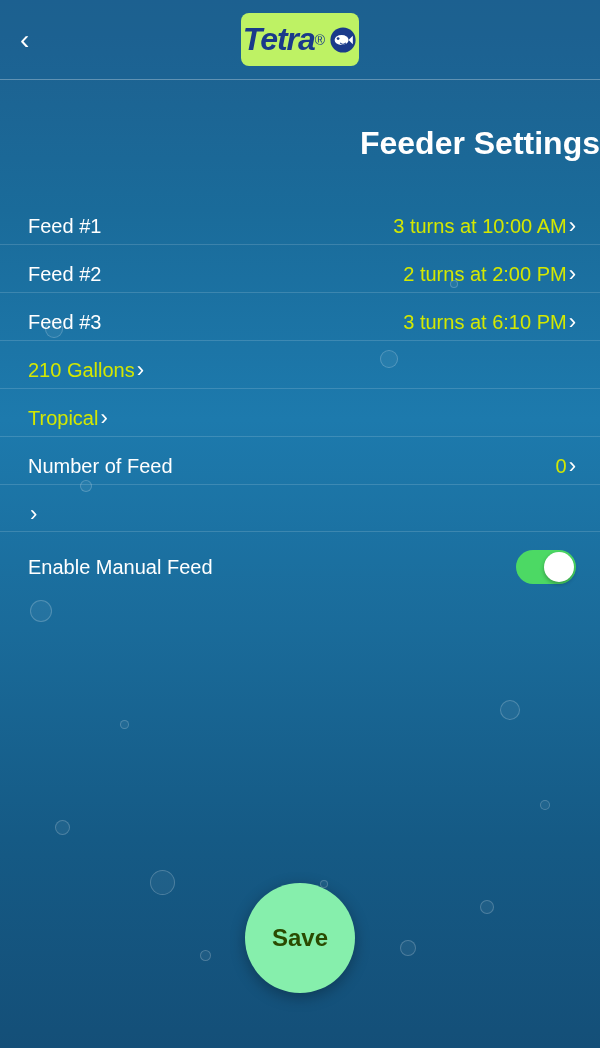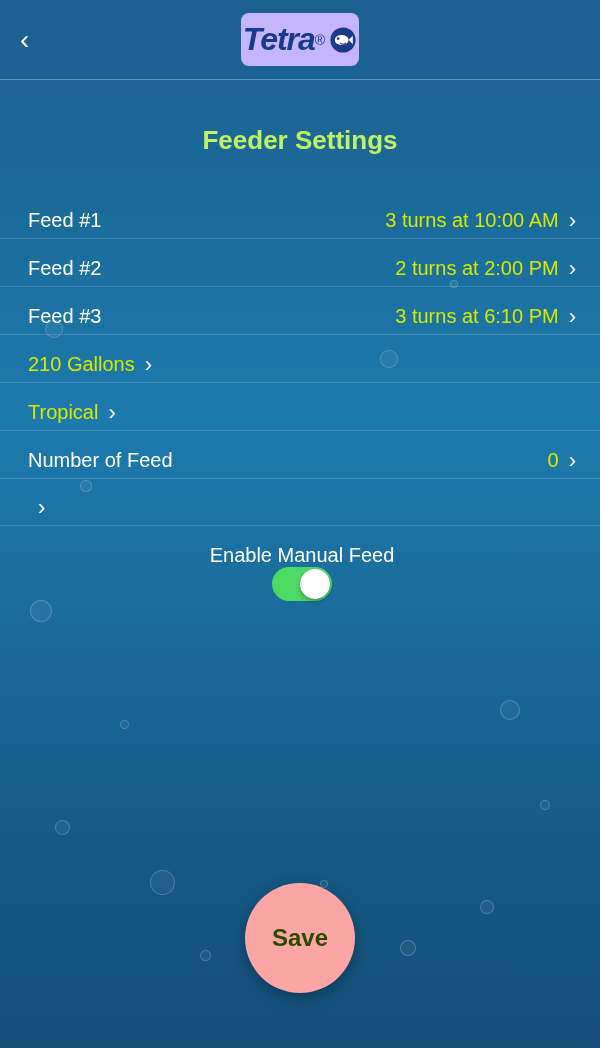--- a/index.html
+++ b/index.html
@@ -56,21 +56,21 @@
       line-height: 1;
     }
 
     .logo-container {
       display: flex;
       align-items: center;
       justify-content: center;
     }
 
     .logo-box {
-      background: #c4b5fd;
+      background: #bef264;
       border-radius: 8px;
       padding: 8px 2px;
       display: flex;
       align-items: center;
       justify-content: center;
     }
 
     .logo-text {
       font-size: 32px;
       font-weight: 900;
@@ -81,23 +81,23 @@
 
     .logo-fish {
       width: 28px;
       height: 28px;
       margin-left: 4px;
     }
 
     .page-title {
       position: relative;
       z-index: 10;
-      text-align: center;
-      color: #bef264;
-      font-size: 26px;
+      text-align: right;
+      color: #ffffff;
+      font-size: 32px;
       font-weight: 700;
       padding: 45px 0 35px 0;
     }
 
     .settings-list {
       position: relative;
       z-index: 10;
       width: 100%;
     }
 
@@ -105,33 +105,32 @@
       display: flex;
       align-items: center;
       justify-content: space-between;
       padding: 18px 24px 6px 28px;
       border-bottom: 1px solid rgba(255,255,255,0.15);
       cursor: pointer;
     }
 
     .settings-row:last-child {
       border-bottom: none;
-      flex-direction: column;
     }
 
     .row-label {
       color: white;
       font-size: 20px;
       font-weight: 400;
     }
 
     .row-right {
       display: flex;
-      align-items: center;
-      gap: 10px;
+      align-items: flex-start;
+      gap: 2px;
     }
 
     .row-value {
       color: #d4e800;
       font-size: 20px;
       font-weight: 400;
     }
 
     .chevron {
       color: white;
@@ -170,21 +169,21 @@
       bottom: 55px;
       left: 50%;
       transform: translateX(-50%);
       z-index: 10;
     }
 
     .save-btn {
       width: 110px;
       height: 110px;
       border-radius: 50%;
-      background: #fca5a5;
+      background: #86efac;
       border: none;
       cursor: pointer;
       display: flex;
       align-items: center;
       justify-content: center;
       font-size: 24px;
       font-weight: 700;
       color: #2a4a00;
       box-shadow: 0 4px 15px rgba(0,0,0,0.3);
     }

